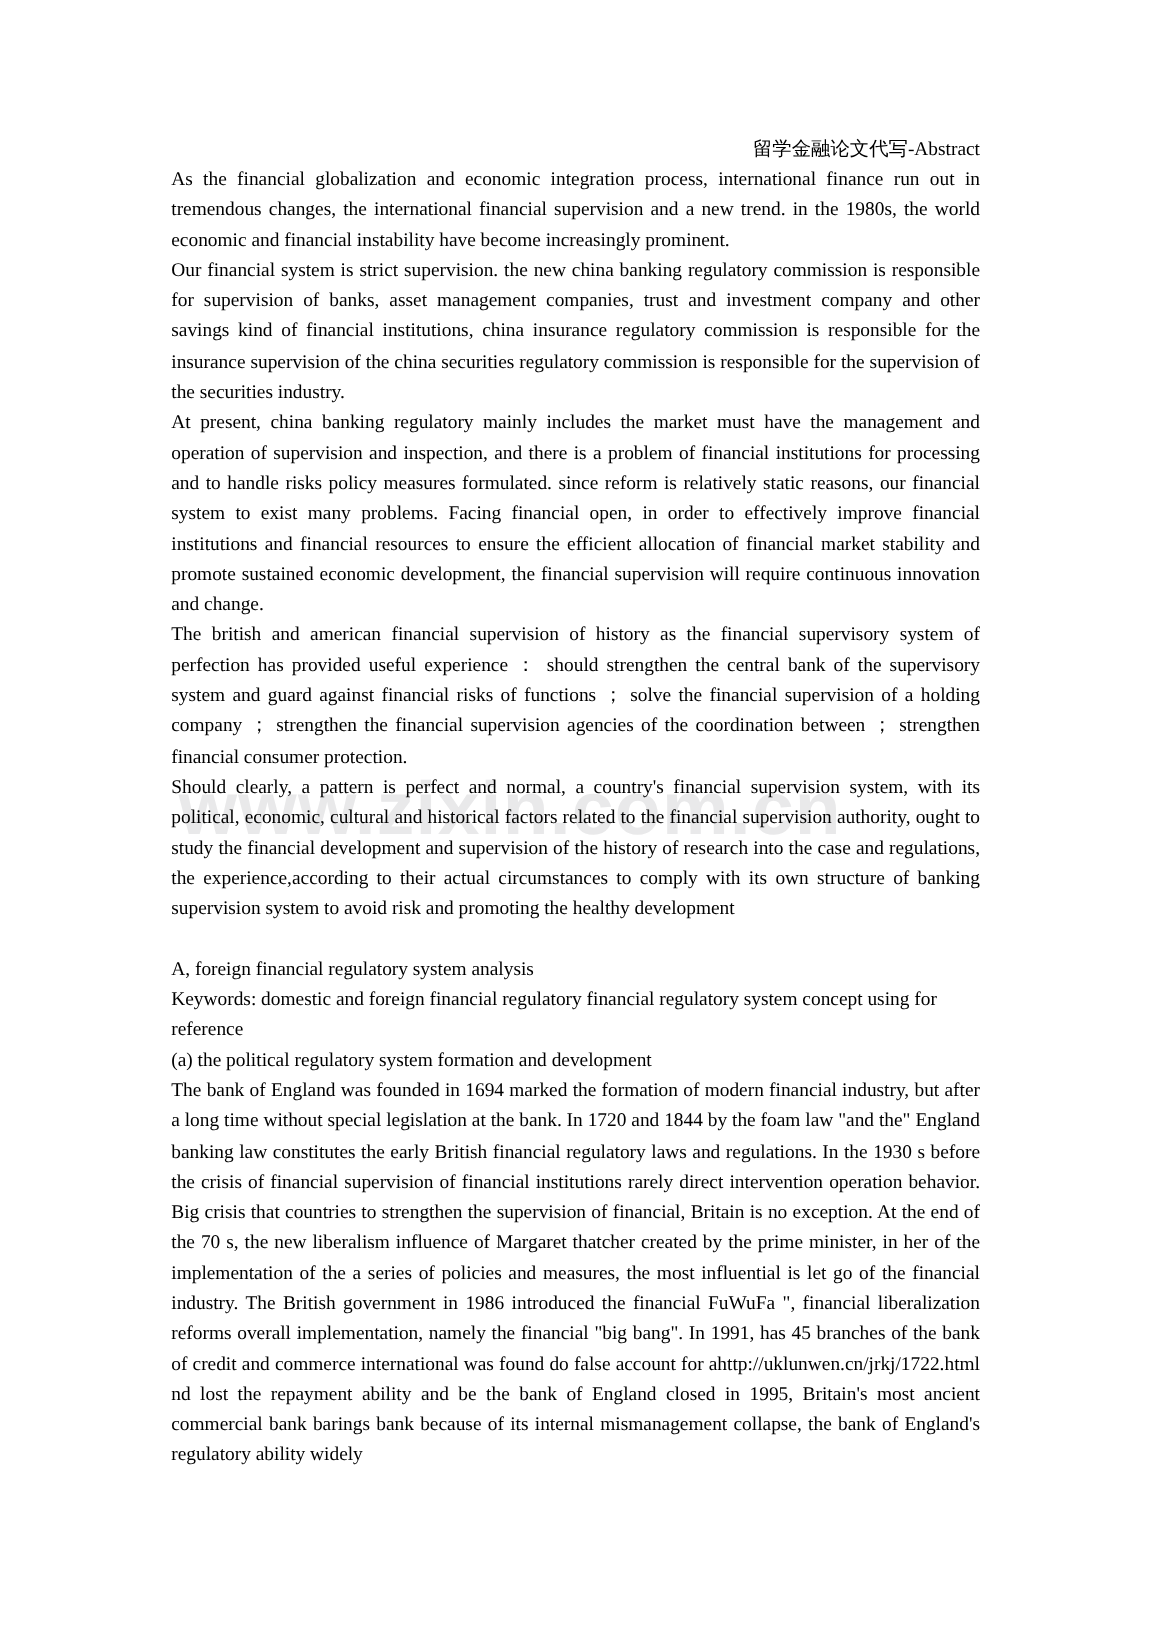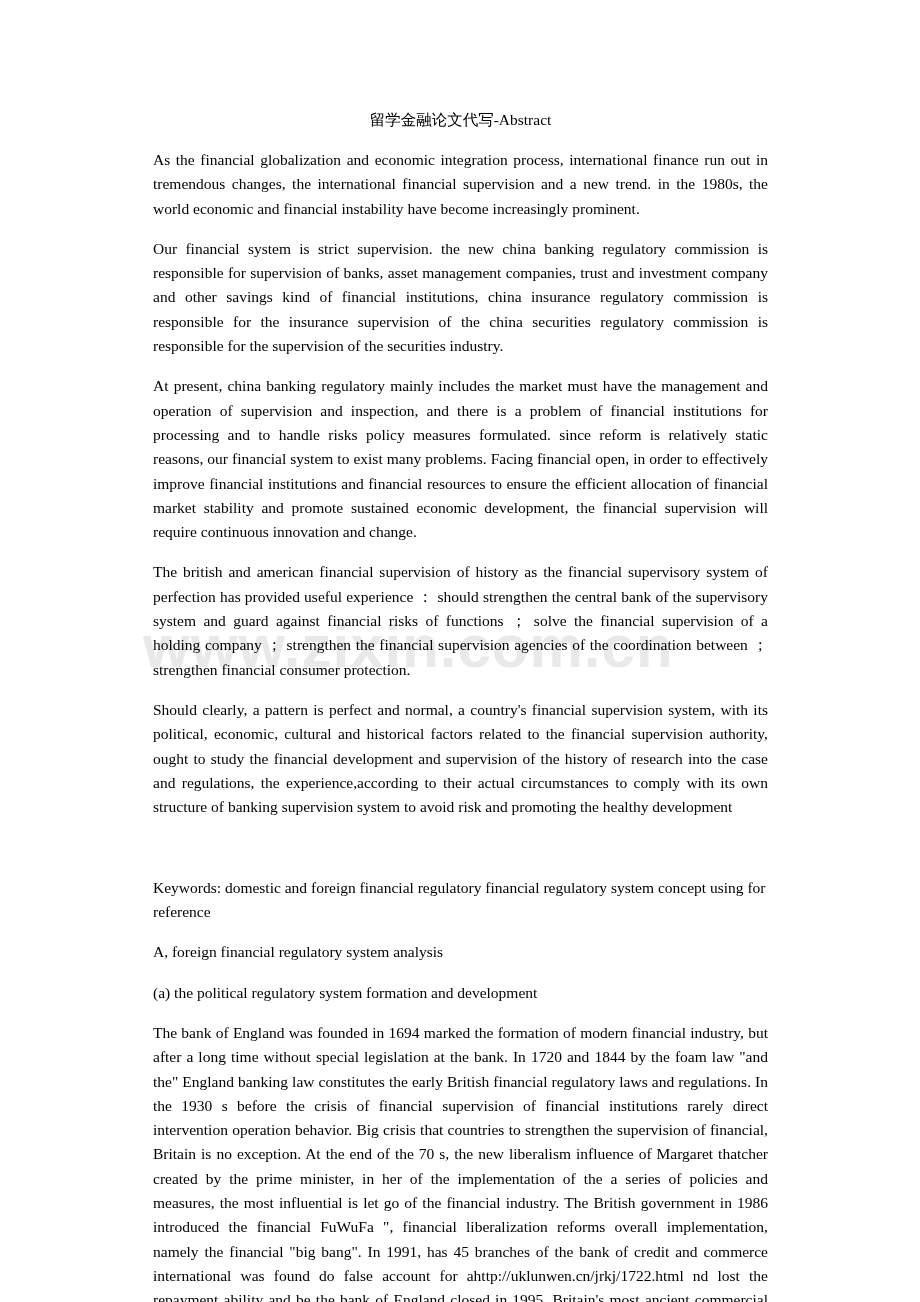--- a/index.html
+++ b/index.html
@@ -19,28 +19,28 @@
   }
   .content {
     position: absolute;
     left: 137px;
     top: 108px;
     width: 647px;
   }
   .doc-title {
     font-size: 15.5px;
     line-height: 24px;
-    text-align: center;
+    text-align: right;
     margin: 0 0 0 0;
     white-space: nowrap;
   }
   p.para {
     font-size: 15.5px;
     line-height: 24.3px;
-    margin: 16px;
+    margin: 0;
     text-align: justify;
     text-justify: inter-word;
     
     hyphens: none;
     word-spacing: normal;
   }
   p.para.flush {
     text-align: left;
   }
   .spacer-line {
@@ -82,22 +82,22 @@
     <p class="para">Our financial system is strict supervision. the new china banking regulatory commission is responsible for supervision of banks, asset management companies, trust and investment company and other savings kind of financial institutions, china insurance regulatory commission is responsible for the insurance supervision of the china securities regulatory commission is responsible for the supervision of the securities industry.</p>
 
     <p class="para">At present, china banking regulatory mainly includes the market must have the management and operation of supervision and inspection, and there is a problem of financial institutions for processing and to handle risks policy measures formulated. since reform is relatively static reasons, our financial system to exist many problems. Facing financial open, in order to effectively improve financial institutions and financial resources to ensure the efficient allocation of financial market stability and promote sustained economic development, the financial supervision will require continuous innovation and change.</p>
 
     <p class="para">The british and american financial supervision of history as the financial supervisory system of perfection has provided useful experience ： should strengthen the central bank of the supervisory system and guard against financial risks of functions ； solve the financial supervision of a holding company ； strengthen the financial supervision agencies of the coordination between ； strengthen financial consumer protection.</p>
 
     <p class="para">Should clearly, a pattern is perfect and normal, a country's financial supervision system, with its political, economic, cultural and historical factors related to the financial supervision authority, ought to study the financial development and supervision of the history of research into the case and regulations, the experience,according to their actual circumstances to comply with its own structure of banking supervision system to avoid risk and promoting the healthy development</p>
 
     <div class="spacer-line"></div>
 
+    <p class="para flush">A, foreign financial regulatory system analysis</p>
+
     <p class="para flush">Keywords: domestic and foreign financial regulatory financial regulatory system concept using for reference</p>
-
-    <p class="para flush">A, foreign financial regulatory system analysis</p>
 
     <p class="para flush">(a) the political regulatory system formation and development</p>
 
     <p class="para">The bank of England was founded in 1694 marked the formation of modern financial industry, but after a long time without special legislation at the bank. In 1720 and 1844 by the foam law "and the" England banking law constitutes the early British financial regulatory laws and regulations. In the 1930 s before the crisis of financial supervision of financial institutions rarely direct intervention operation behavior. Big crisis that countries to strengthen the supervision of financial, Britain is no exception. At the end of the 70 s, the new liberalism influence of Margaret thatcher created by the prime minister, in her of the implementation of the a series of policies and measures, the most influential is let go of the financial industry. The British government in 1986 introduced the financial FuWuFa ", financial liberalization reforms overall implementation, namely the financial "big bang". In 1991, has 45 branches of the bank of credit and commerce international was found do false account for ahttp://uklunwen.cn/jrkj/1722.html nd lost the repayment ability and be the bank of England closed in 1995, Britain's most ancient commercial bank barings bank because of its internal mismanagement collapse, the bank of England's regulatory ability widely</p>
 
   </div>
 </div>
 
 </body></html>

